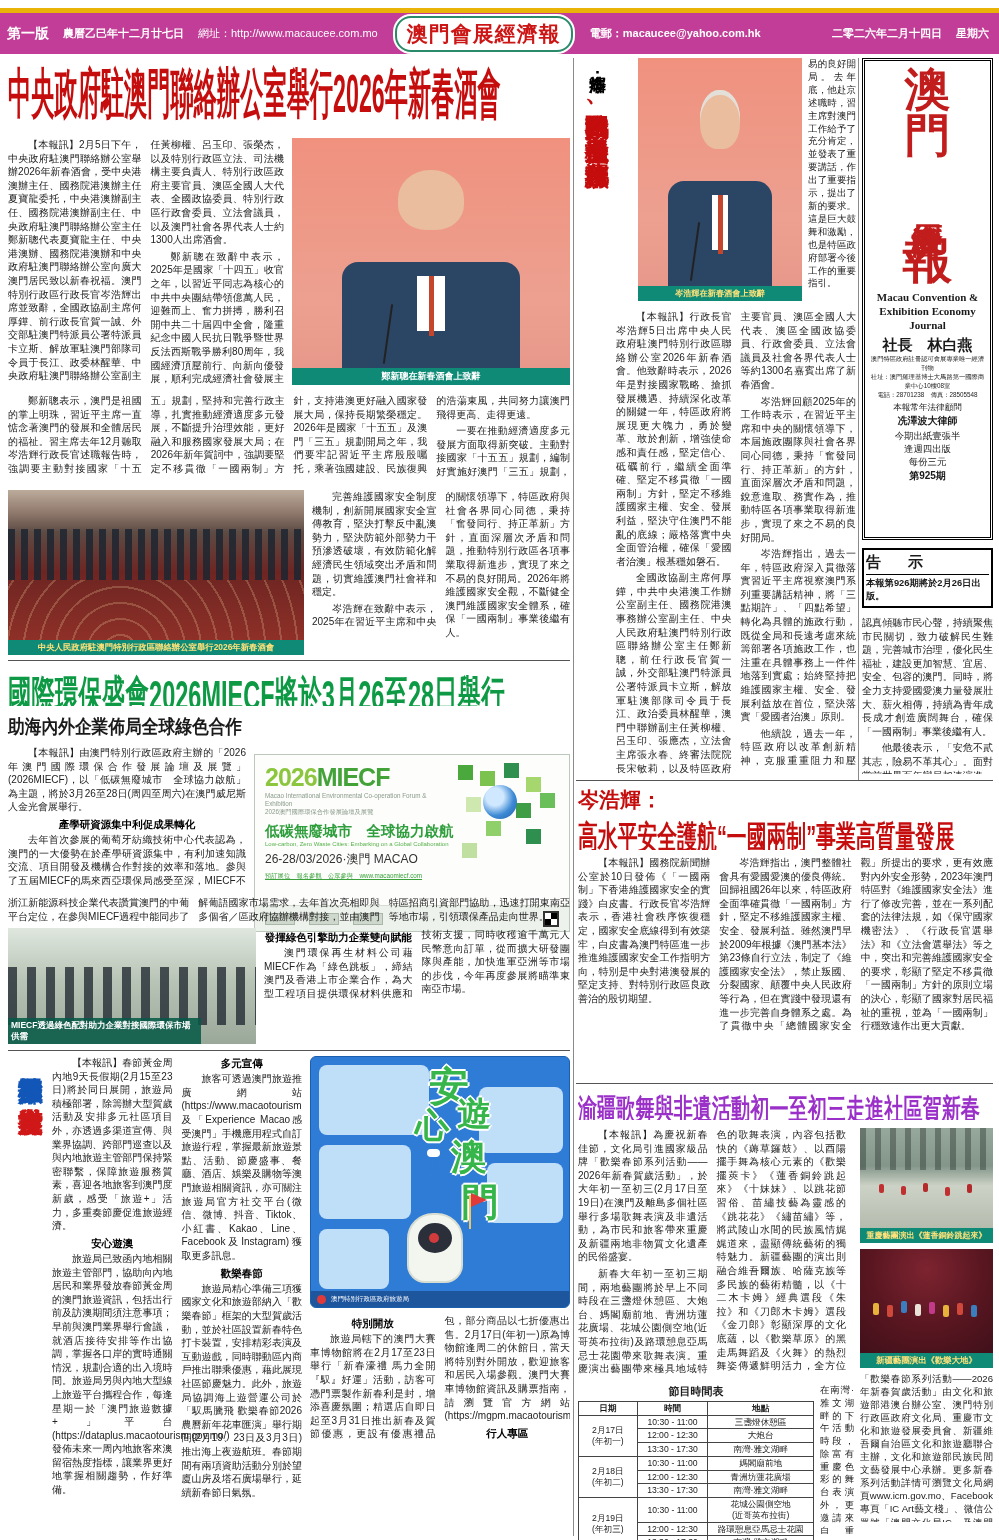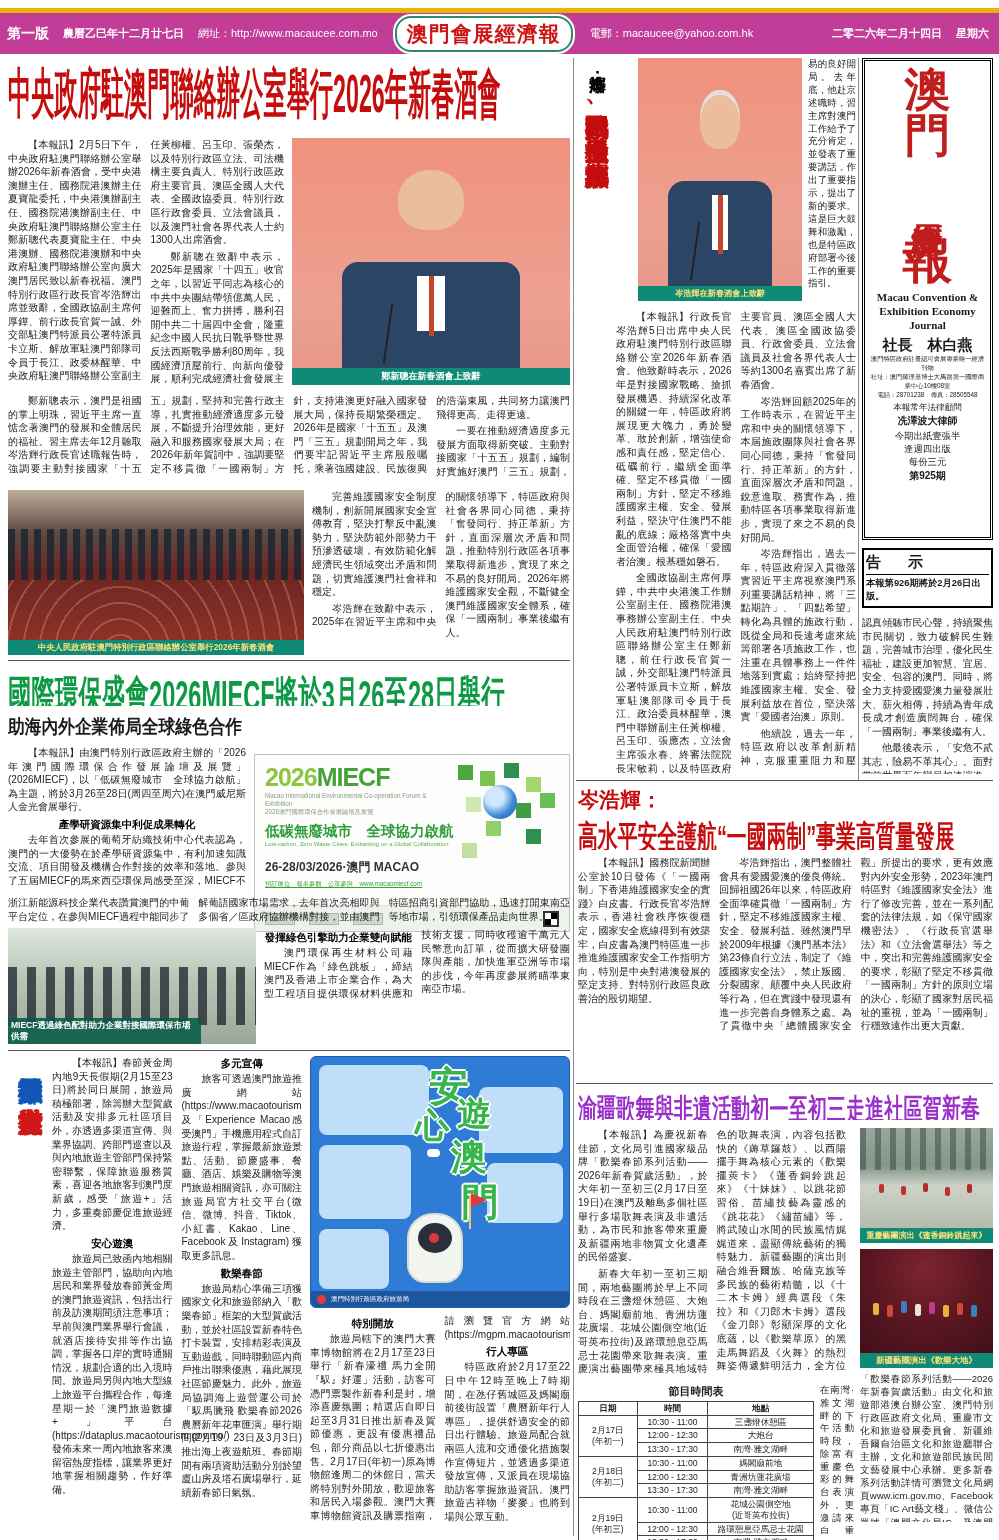--- a/index.html
+++ b/index.html
@@ -66,21 +66,21 @@
   .mast-en{font-family:"Liberation Serif",serif;font-weight:bold;font-size:11px;line-height:1.25;white-space:pre-line;margin:6px 0 4px}
   .mast-small{font-size:6.3px;color:#222;line-height:1.4}
   .noticebox{border:2px solid #000;background:#fff;padding:3px 2px;overflow:hidden}
   
   .banner{background:#fdfefc;border:1px solid #bcc8bc;position:relative;overflow:hidden}
   .banner .t1{font-size:25px;font-weight:bold;color:#8cc63f;letter-spacing:-1px}
   .banner .t1 b{color:#44a338}
   .banner .t2{font-size:6.3px;color:#8a9a8a;line-height:1.3}
   .banner .theme{font-size:14.5px;font-weight:bold;color:#2f9e3c;margin-top:5px}
   .banner .theme-en{font-size:6px;color:#57b04a}
-  .banner .bdate{font-size:12px;font-weight:bold;color:#333;margin-top:12px}
+  .banner .bdate{font-size:12px;font-weight:normal;color:#333;margin-top:4px}
   .banner .links{font-size:6.3px;color:#3aa03a;margin-top:4px;text-decoration:underline}
   .banner .foot{position:absolute;left:0;bottom:0;width:100%;height:26px;background:#eef2ec;
     border-top:1px solid #d5ddd3;display:flex;align-items:center;gap:14px;padding:0 10px}
   .banner .lg{width:30px;height:12px;background:#cfd8cc;border:1px solid #aab6a8}
   .banner .qr{width:16px;height:16px;border:2px solid #333;
     background:conic-gradient(#000 25%,#fff 0 50%,#000 0 75%,#fff 0);margin-left:auto}
   .mosaic-sq{position:absolute;width:15px;height:15px;background:#4aa83c;
     box-shadow:22px 6px 0 #7cc24f,46px -2px 0 #2e8f4e,68px 12px 0 #a5d76e,8px 32px 0 #cfe8b0,
       58px 38px 0 #3f9d45,82px 28px 0 #6abf5a,28px 56px 0 #8fd06a,68px 64px 0 #2e8f4e,4px 78px 0 #bfe0a0}
   .globe{position:absolute;border-radius:50%;width:34px;height:34px;
@@ -112,21 +112,21 @@
 </head>
 <body>
 
 <div class="page">
 
   <div class="topbar">
     <span class="seg" style="font-size:14px">第一版</span>
     <span class="seg">農曆乙巳年十二月廿七日</span>
     <span class="seg" style="font-weight:normal">網址：http://www.macaucee.com.mo</span>
     <div class="logo-chip" style="margin:0 10px">澳門會展經濟報</div>
-    <span class="seg" style="font-weight:normal">電郵：macaucee@yahoo.com.hk</span>
+    <span class="seg" style="font-weight:bold">電郵：macaucee@yahoo.com.hk</span>
     <span class="seg" style="margin-left:auto">二零二六年二月十四日</span>
     <span class="seg" style="margin-right:10px">星期六</span>
   </div>
 
   <div class="abs vrule" style="left:573px;top:58px;height:1478px"></div>
   <div class="abs vrule" style="left:858px;top:58px;height:722px"></div>
   <div class="abs hrule" style="left:8px;top:660px;width:562px"></div>
   <div class="abs hrule" style="left:8px;top:1050px;width:562px"></div>
   <div class="abs hrule" style="left:576px;top:780px;width:417px"></div>
   <div class="abs hrule" style="left:576px;top:1083px;width:417px"></div>
@@ -239,21 +239,20 @@
       <div class="flag" style="left:160px;top:136px"></div>
       <div class="pfoot">
         <div class="dot"></div>
         <span>澳門特別行政區政府旅遊局</span>
       </div>
     </div>
     <div class="abs body col2" style="left:302px;top:260px;width:260px;height:220px">
       <h4 class="sub">特別開放</h4>
       <p>旅遊局轄下的澳門大賽車博物館將在2月17至23日舉行「新春濠禮 馬力全開『馭』好運」活動，訪客可憑門票製作新春利是封，增添喜慶氛圍；精選店自即日起至3月31日推出新春及賀節優惠，更設有優惠禮品包，部分商品以七折優惠出售。2月17日(年初一)原為博物館逢周二的休館日，當天將特別對外開放，歡迎旅客和居民入場參觀。澳門大賽車博物館資訊及購票指南，請瀏覽官方網站(https://mgpm.macaotourism.gov.mo)。</p>
       <h4 class="sub">行人專區</h4>
-      <p>特區政府於2月17至22日中午12時至晚上7時期間，在氹仔舊城區及媽閣廟前後街設置「農曆新年行人專區」，提供舒適安全的節日出行體驗。旅遊局配合就兩區人流和交通優化措施製作宣傳短片，並透過多渠道發放宣傳，又派員在現場協助訪客掌握旅遊資訊。澳門旅遊吉祥物「麥麥」也將到場與公眾互動。</p>
 
     </div>
   </div>
 
   <div class="abs" style="left:578px;top:58px;width:278px;height:720px">
     <div class="abs vert" style="left:0;top:4px;width:32px;height:712px">
       <span style="font-size:17px;color:#000">岑浩輝：</span>
       <span style="font-size:24px;color:#c50d0d">對接國家戰略、搶抓發展機遇、持續深化改革</span>
     </div>
     <div class="abs body" style="left:230px;top:0;width:48px;height:246px;font-size:9.5px">

